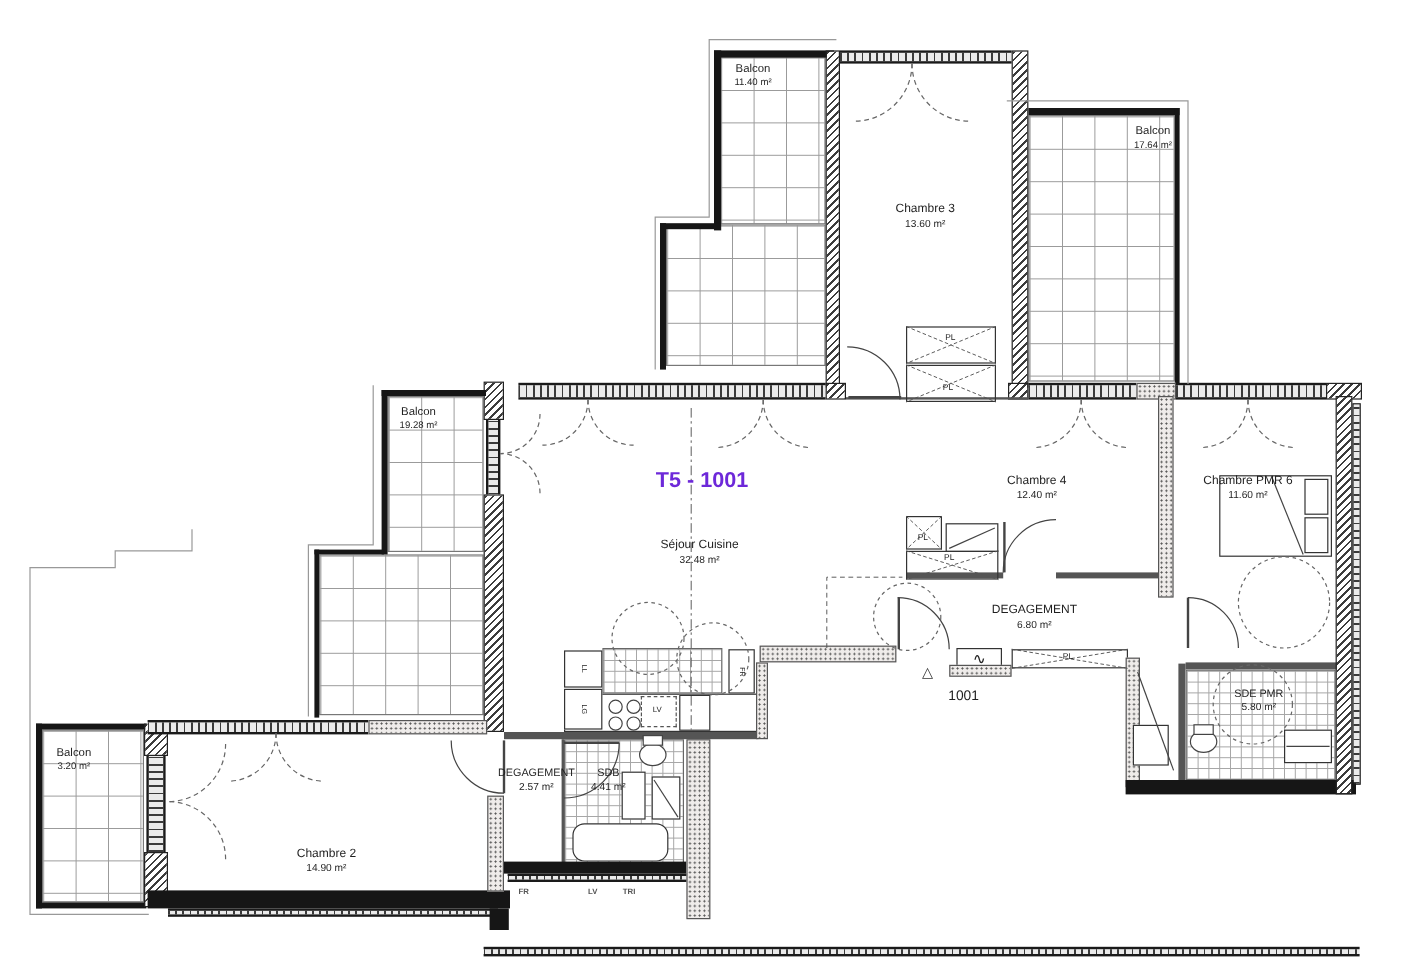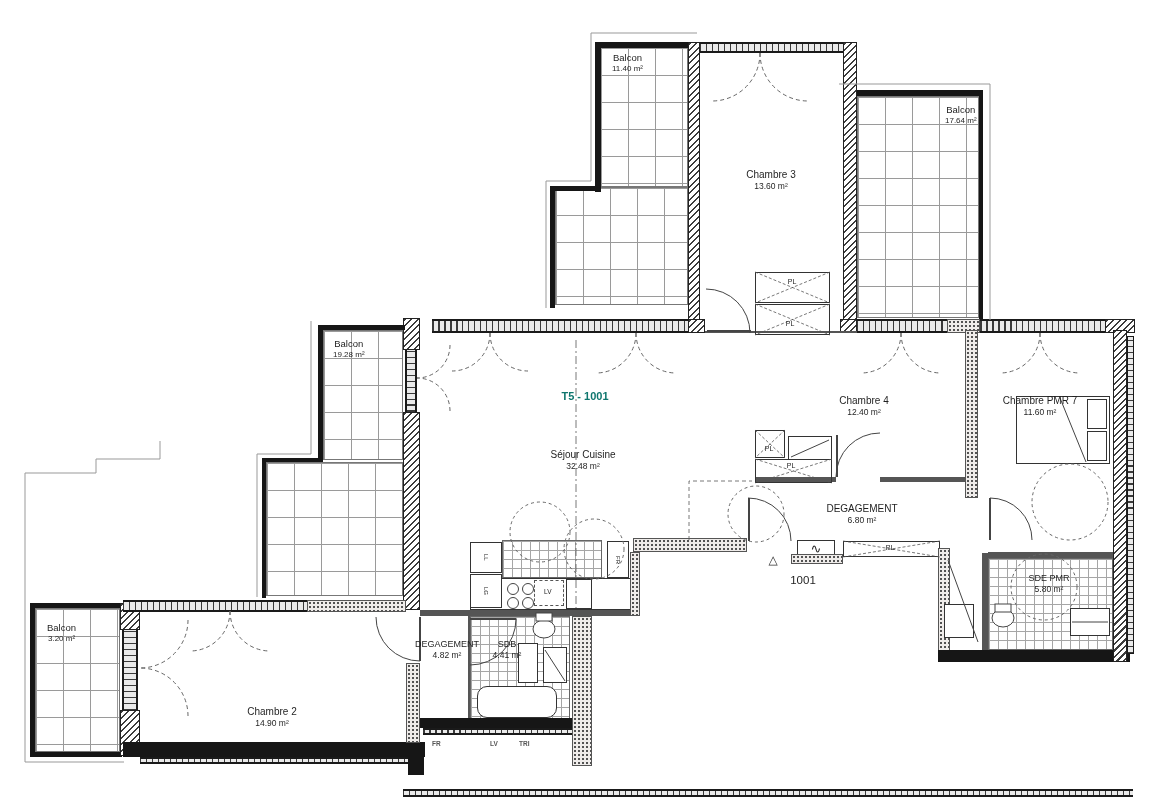--- a/index.html
+++ b/index.html
@@ -25,21 +25,21 @@
   .winv{background:repeating-linear-gradient(0deg,#3a3a3a 0 1.5px,#eaeaea 1.5px 6px);
         border-left:2px solid #1a1a1a;border-right:2px solid #1a1a1a}
   .part{background:#555}
   .box{border:1px solid #333;background:#fff}
   .dashbox{border:1px dashed #555;background:transparent}
   .lbl{font-size:10px;line-height:1.2;text-align:center;transform:translateX(-50%);
        white-space:nowrap;color:#1f1f1f}
   .lbl .area{font-size:8.5px}
   .lblL{font-size:9.5px;line-height:1.25;text-align:center;white-space:nowrap;color:#1f1f1f}
   .lblL .area{font-size:8px}
-  .t5{font-size:11px;font-weight:bold;transform:translateX(-50%);white-space:nowrap;color:#0f766e}
+  .t5{font-size:18px;font-weight:bold;transform:translateX(-50%);white-space:nowrap;color:#6d28d9}
   .plnm{font-size:7px;color:#222;transform:translateX(-50%);white-space:nowrap}
   .tiny{font-size:6.5px;color:#222;white-space:nowrap}
   .vtext{writing-mode:vertical-rl;font-size:6px;color:#222;display:flex;
          align-items:center;justify-content:center;height:100%;width:100%}
   .entry-num{font-size:11.5px;color:#1f1f1f;transform:translateX(-50%)}
   .entry-tri{font-size:12px;color:#333;transform:translateX(-50%)}
   .radi{display:flex;align-items:center;justify-content:center;font-size:13px;color:#222}
   svg{position:absolute;left:0;top:0}
 </style>
 </head>
@@ -264,38 +264,38 @@
 
   <div class="abs lbl" style="left:771px;top:169px">
     <div>Chambre 3</div>
     <div class="area">13.60 m²</div>
   </div>
   <div class="abs lbl" style="left:864px;top:395px">
     <div>Chambre 4</div>
     <div class="area">12.40 m²</div>
   </div>
   <div class="abs lbl" style="left:1040px;top:395px">
-    <div>Chambre PMR 7</div>
+    <div>Chambre PMR 6</div>
     <div class="area">11.60 m²</div>
   </div>
   <div class="abs lbl" style="left:583px;top:449px">
     <div>Séjour Cuisine</div>
     <div class="area">32.48 m²</div>
   </div>
   <div class="abs lbl" style="left:862px;top:503px">
     <div>DEGAGEMENT</div>
     <div class="area">6.80 m²</div>
   </div>
   <div class="abs lbl" style="left:272px;top:706px">
     <div>Chambre 2</div>
     <div class="area">14.90 m²</div>
   </div>
   <div class="abs lbl" style="left:447px;top:639px;font-size:9px">
     <div>DEGAGEMENT</div>
-    <div class="area">4.82 m²</div>
+    <div class="area">2.57 m²</div>
   </div>
   <div class="abs lbl" style="left:507px;top:639px;font-size:9px">
     <div>SDB</div>
     <div class="area">4.41 m²</div>
   </div>
   <div class="abs lbl" style="left:1049px;top:573px;font-size:9px">
     <div>SDE PMR</div>
     <div class="area">5.80 m²</div>
   </div>
 

